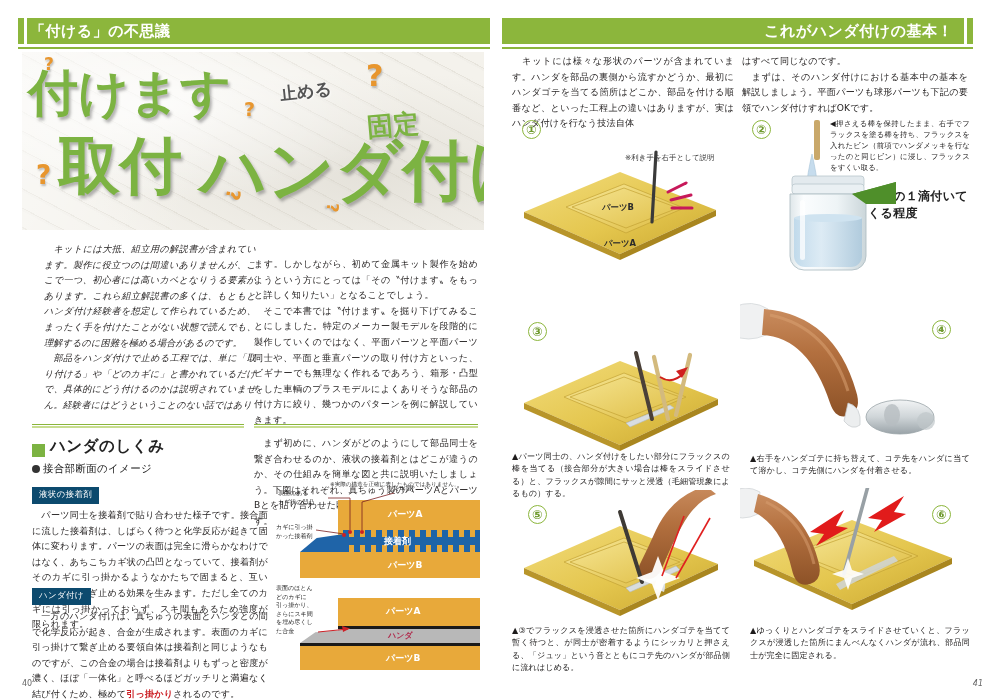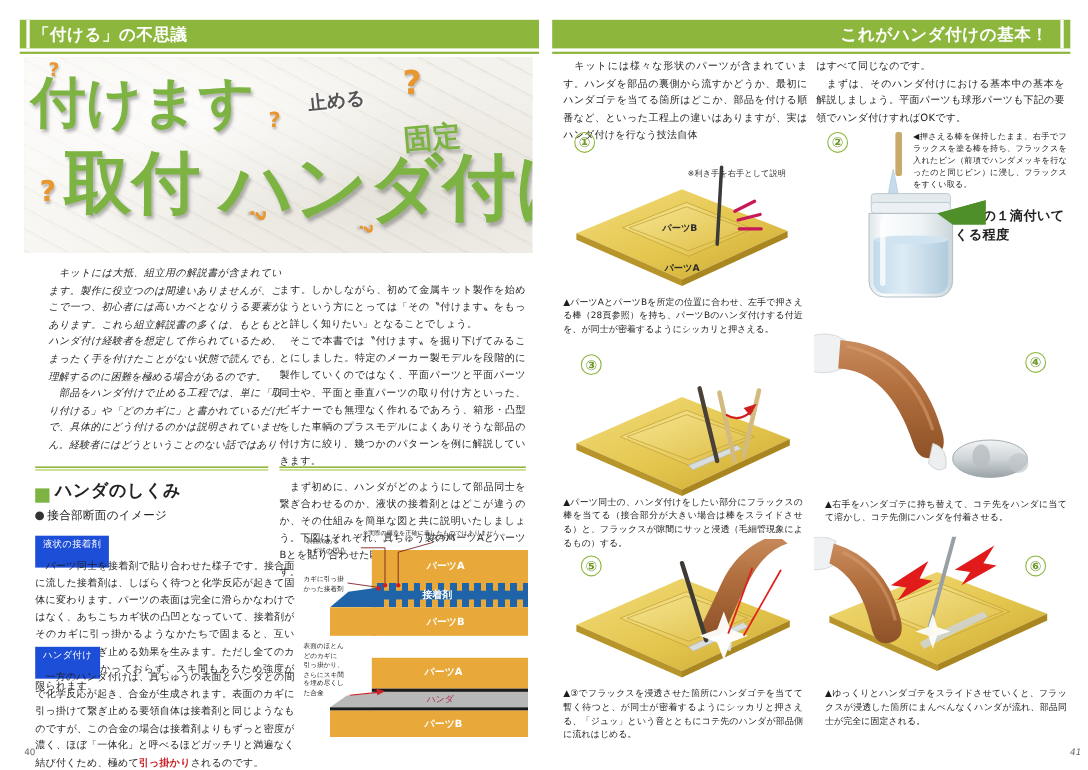--- a/index.html
+++ b/index.html
@@ -79,22 +79,22 @@
   .rule-dbl { position:absolute; height:4px;
     background: linear-gradient(#8cb63c 0 1.5px, #fff 1.5px 2.5px, #c8dd90 2.5px 4px); }
 
   
   .sec-h { position:absolute; display:flex; align-items:flex-end; gap:5px; }
   .sec-sq { width:13px; height:13px; background:#7cb342; }
   .sec-t { font-size:15.5px; font-weight:bold; color:#222; letter-spacing:.5px; }
   .sub-h { position:absolute; font-size:10.5px; color:#222; letter-spacing:.3px; }
   .dot { display:inline-block; width:8px; height:8px; border-radius:50%;
          background:#333; margin-right:3px; vertical-align:-1px;}
-  .badge { position:absolute; background:#1d4ed8; color:#fff;
-           font-size:8.5px; padding:2px 7px 15px; letter-spacing:.3px; }
+  .badge { position:absolute; background:#0c4a6e; color:#fff;
+           font-size:8.5px; padding:2px 7px 3px; letter-spacing:.3px; }
 
   
   .diag { position:absolute; }
   .d-lbl { position:absolute; font-size:8px; color:#222; white-space:nowrap; }
   .d-lbl-w { color:#fff; font-weight:bold; }
 
   
   .step-num {
     position:absolute; width:19px; height:19px; border-radius:50%;
     border:1.4px solid #8cb63c; color:#6f9a2e;
@@ -218,21 +218,21 @@
     <div class="diag" style="left:276px; top:586px; width:204px; height:84px;">
       <div style="position:absolute; left:62px; top:12px; width:142px; height:28px; background:#e8a93a;"></div>
       <div style="position:absolute; left:62px; top:40px; width:142px; height:3px; background:#1a1a1a;"></div>
       <div style="position:absolute; left:62px; top:43px; width:142px; height:14px; background:#b8b8b8;"></div>
       <div style="position:absolute; left:24px; top:44px; width:44px; height:13px; background:#b8b8b8;
         clip-path: polygon(0 100%, 35% 18%, 100% 0, 100% 100%);"></div>
       <div style="position:absolute; left:24px; top:57px; width:180px; height:3px; background:#1a1a1a;"></div>
       <div style="position:absolute; left:24px; top:60px; width:180px; height:24px; background:#e8a93a;"></div>
       <span class="d-lbl d-lbl-w" style="left:110px; top:19px; font-size:9px;">パーツA</span>
       <span class="d-lbl d-lbl-w" style="left:110px; top:66px; font-size:9px;">パーツB</span>
-      <span class="d-lbl" style="left:112px; top:44px; font-size:8px; color:#b0294b; font-weight:normal;">ハンダ</span>
+      <span class="d-lbl" style="left:112px; top:44px; font-size:8px; color:#b0294b; font-weight:bold;">ハンダ</span>
       <span class="d-lbl" style="left:0px; top:-2px; white-space:pre; line-height:8.6px; font-size:6px;">表面のほとん
 どのカギに
 引っ掛かり、
 さらにスキ間
 を埋め尽くし
 た合金</span>
       <svg style="position:absolute; left:0; top:0; width:204px; height:84px; pointer-events:none;">
         <path d="M42 46 L72 43" stroke="#cc2026" stroke-width="1" fill="none"></path>
         <polygon points="74,42.5 66,40 67,46" fill="#cc2026"></polygon>
       </svg>
@@ -281,21 +281,20 @@
         <line x1="148" y1="2" x2="144" y2="72" stroke="#3a3a3a" stroke-width="3.2" stroke-linecap="round"></line>
         <g stroke="#c7195a" stroke-width="3" stroke-linecap="round">
           <line x1="160" y1="42" x2="178" y2="33"></line>
           <line x1="163" y1="50" x2="183" y2="45"></line>
           <line x1="164" y1="58" x2="184" y2="58"></line>
         </g>
         <text x="110" y="60" font-size="8.4" font-weight="bold" fill="#2a2a2a" text-anchor="middle" font-family="DejaVu Sans">パーツB</text>
         <text x="112" y="96" font-size="8.4" font-weight="bold" fill="#2a2a2a" text-anchor="middle" font-family="DejaVu Sans">パーツA</text>
       </svg>
     </div>
-    <div class="cap" style="left:12px; top:268px; width:218px;">▲パーツAとパーツBを所定の位置に合わせ、左手で押さえる棒（28頁参照）を持ち、パーツBのハンダ付けする付近を、が同士が密着するようにシッカリと押さえる。</div>
 
     <div class="step-num" style="left:252px; top:120px;">②</div>
     <div class="cap" style="left:330px; top:118px; width:140px; font-size:7.4px; line-height:11px;">◀押さえる棒を保持したまま、右手でフラックスを塗る棒を持ち、フラックスを入れたビン（前項でハンダメッキを行なったのと同じビン）に浸し、フラックスをすくい取る。</div>
     <div class="callout-green" style="left:368px; top:188px; width:110px;">ほんの１滴付いてくる程度</div>
     <div class="plate" style="left:270px; top:118px; width:130px; height:160px;">
       <svg viewBox="0 0 130 160" style="width:130px;height:160px;">
         <defs>
           <linearGradient id="glass" x1="0" y1="0" x2="1" y2="0">
             <stop offset="0%" stop-color="#dfe7ea"></stop>
               <stop offset="18%" stop-color="#fbfdfe"></stop>

